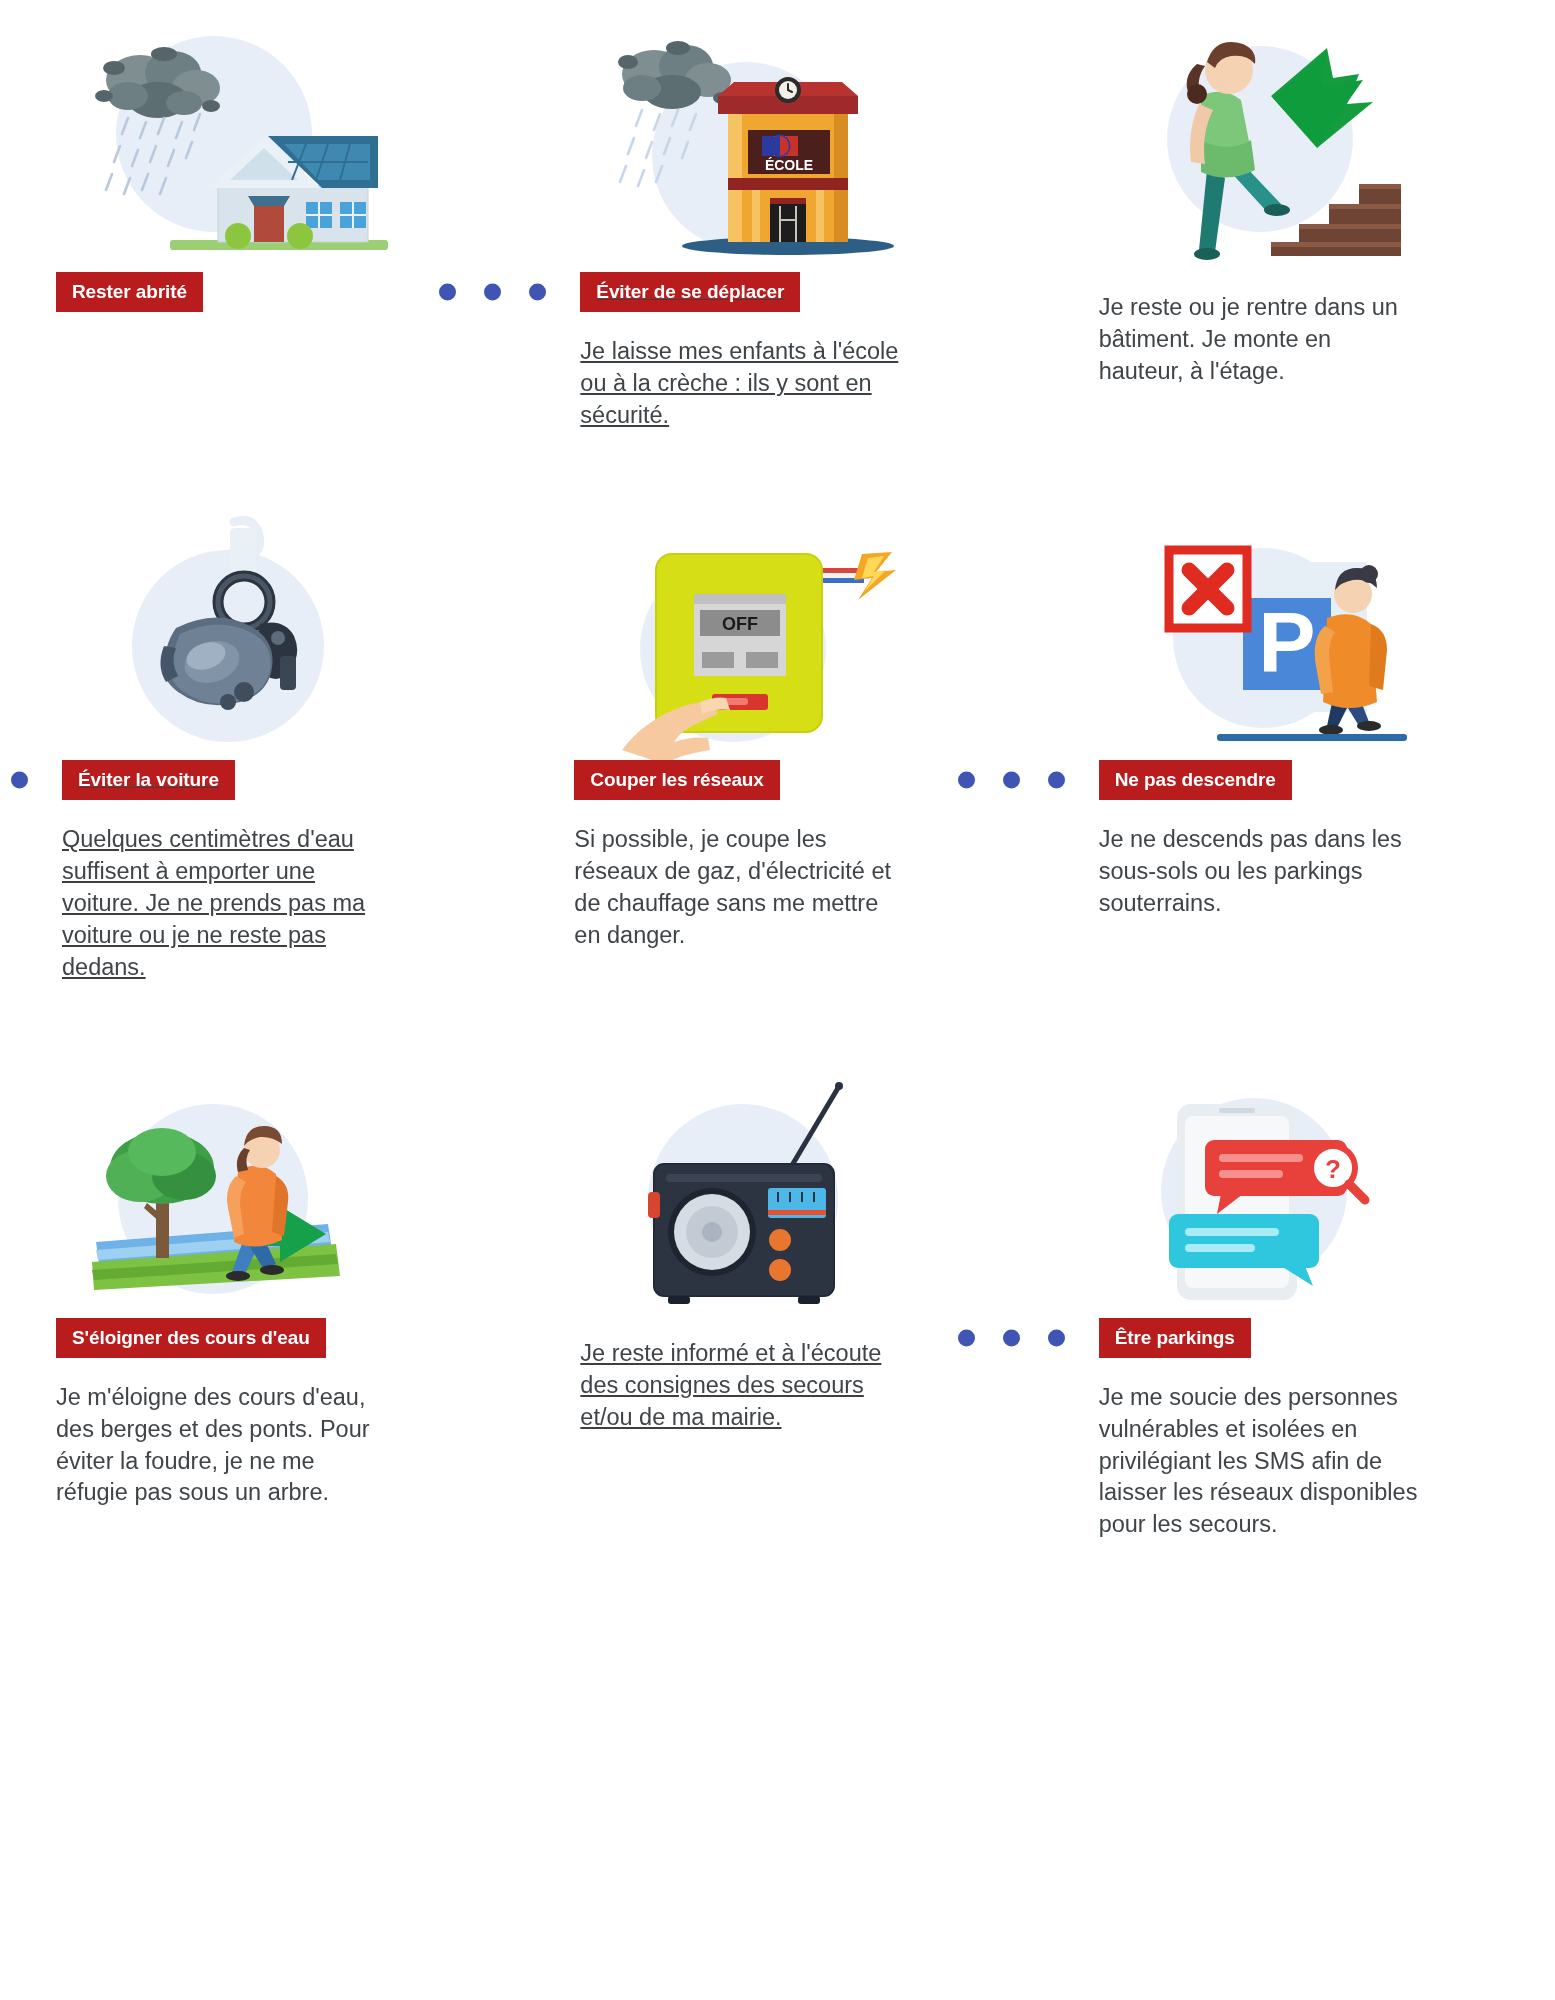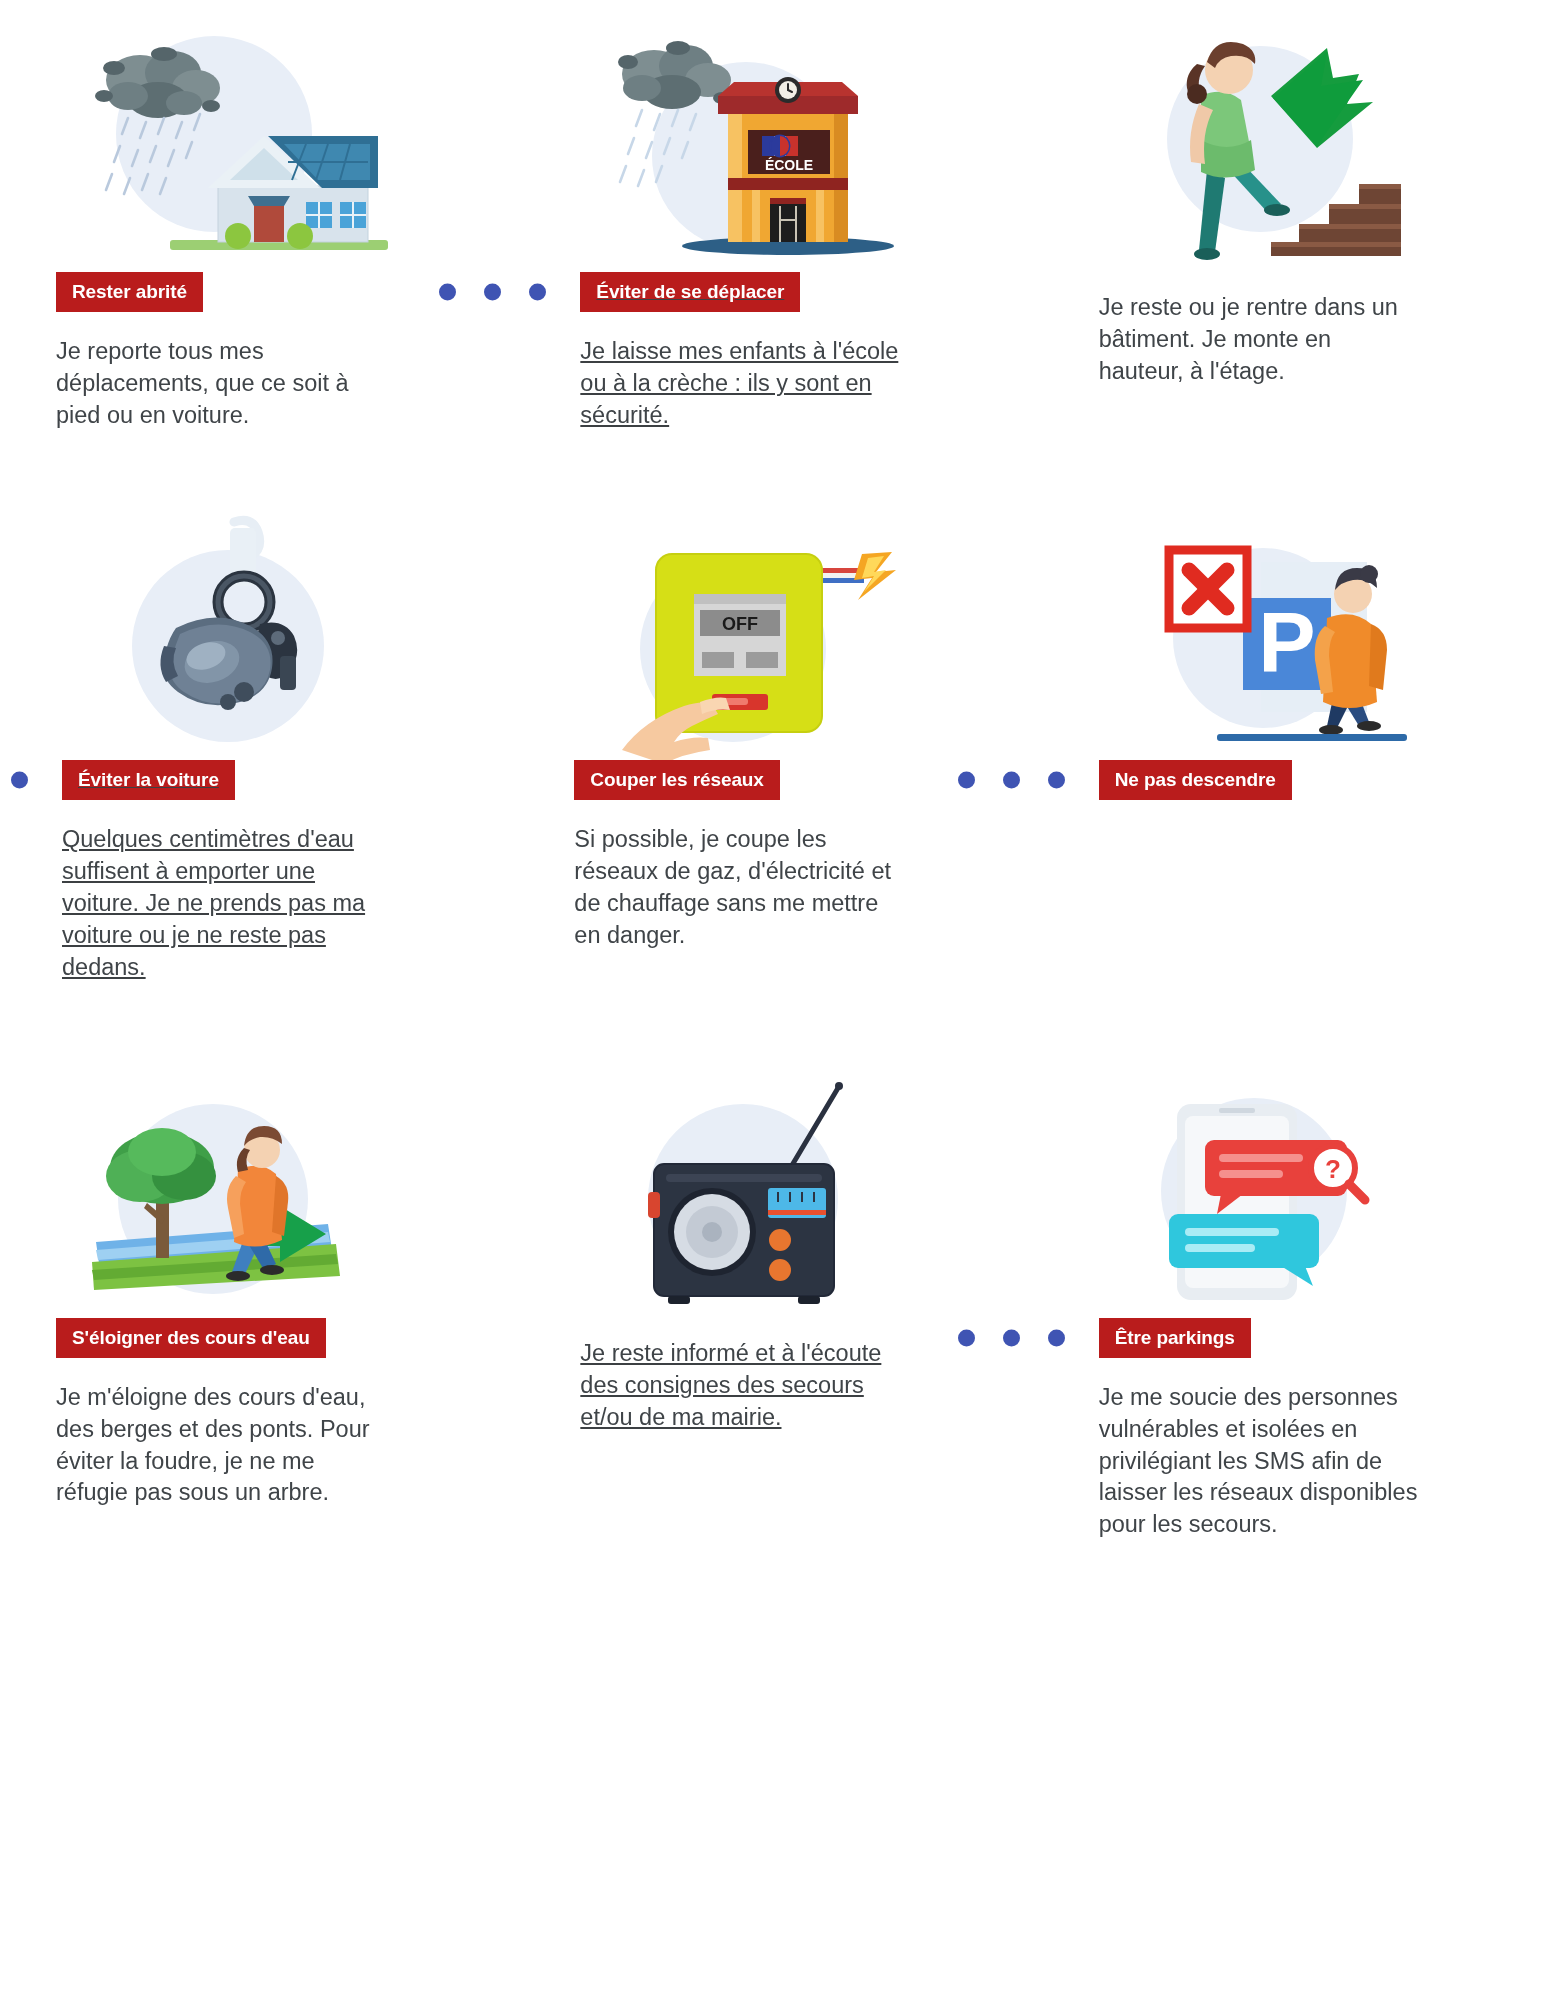--- a/index.html
+++ b/index.html
@@ -166,21 +166,20 @@
           </g>
 
           <circle cx="160" cy="218" r="13" fill="#8cc63f"></circle>
           <circle cx="222" cy="218" r="13" fill="#8cc63f"></circle>
         </svg>
       </div>
 
       <div class="chiprow">
         <span class="chip">Rester abrité</span>
       </div>
-      <div class="desc">Je reporte tous mes déplacements, que ce soit à pied ou en voiture.</div>
     </div>
 
     <div class="card c2">
       <div class="art">
         <div class="blob" style="left:50px;top:44px;width:188px;height:188px;"></div>
         <svg width="330" height="252" viewBox="0 0 330 252">
           <g>
             <ellipse cx="52" cy="56" rx="32" ry="24" fill="#7e8e91"></ellipse>
             <ellipse cx="84" cy="48" rx="27" ry="21" fill="#6e7f83"></ellipse>
             <ellipse cx="106" cy="62" rx="23" ry="17" fill="#7e8e91"></ellipse>
@@ -427,20 +426,21 @@
       </div>
 
       <div class="chiprow">
         <span class="dots">
           <span class="dot"></span>
           <span class="dot"></span>
           <span class="dot"></span>
         </span>
         <span class="chip">Ne pas descendre</span>
       </div>
+      <div class="desc">Je ne descends pas dans les sous-sols ou les parkings souterrains.</div>
     </div>
   </div>
 
   <div class="row row-3">
 
     <div class="card c1">
       <div class="art">
         <div class="blob" style="left:40px;top:40px;width:190px;height:190px;"></div>
         <svg width="330" height="252" viewBox="0 0 330 252">
 

